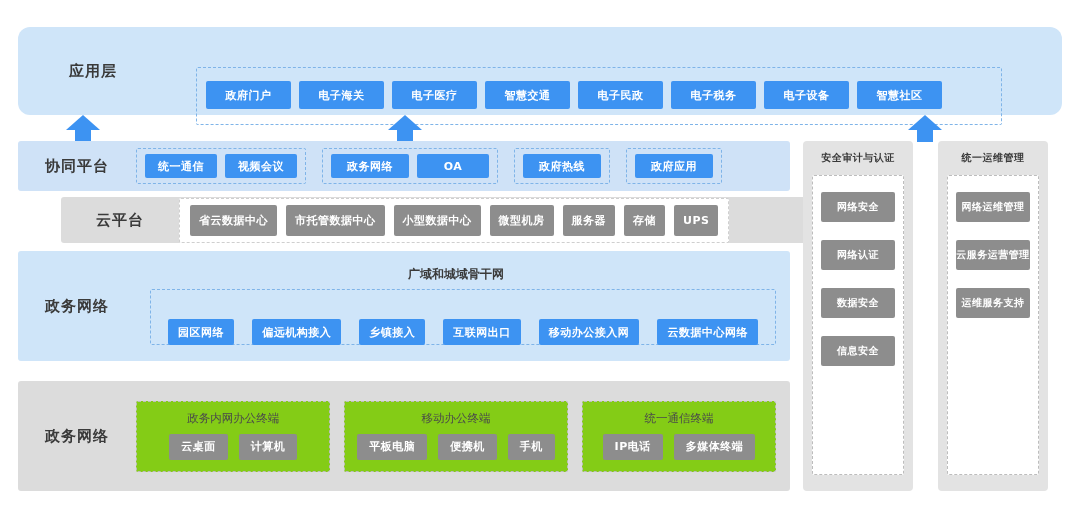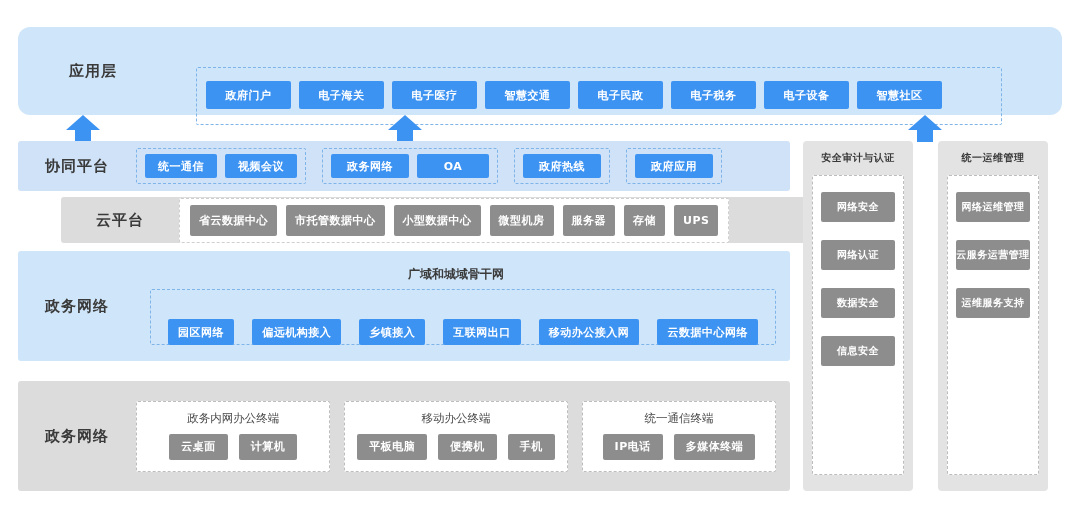--- a/index.html
+++ b/index.html
@@ -178,21 +178,21 @@
   #term-band .row-label { width: 118px; }
   #term-groups {
     flex: 1;
     display: flex;
     align-items: center;
     justify-content: space-between;
     padding: 0 14px 0 0;
     gap: 14px;
   }
   .term-group {
-    background: #ffffff;
+    background: #84cc16;
     border-radius: 2px;
     padding: 9px 12px 11px;
     box-sizing: border-box;
     text-align: center;
     flex: 1;
   }
   .term-group-title {
     font-size: 11.5px;
     color: #4a4a4a;
     margin-bottom: 8px;

